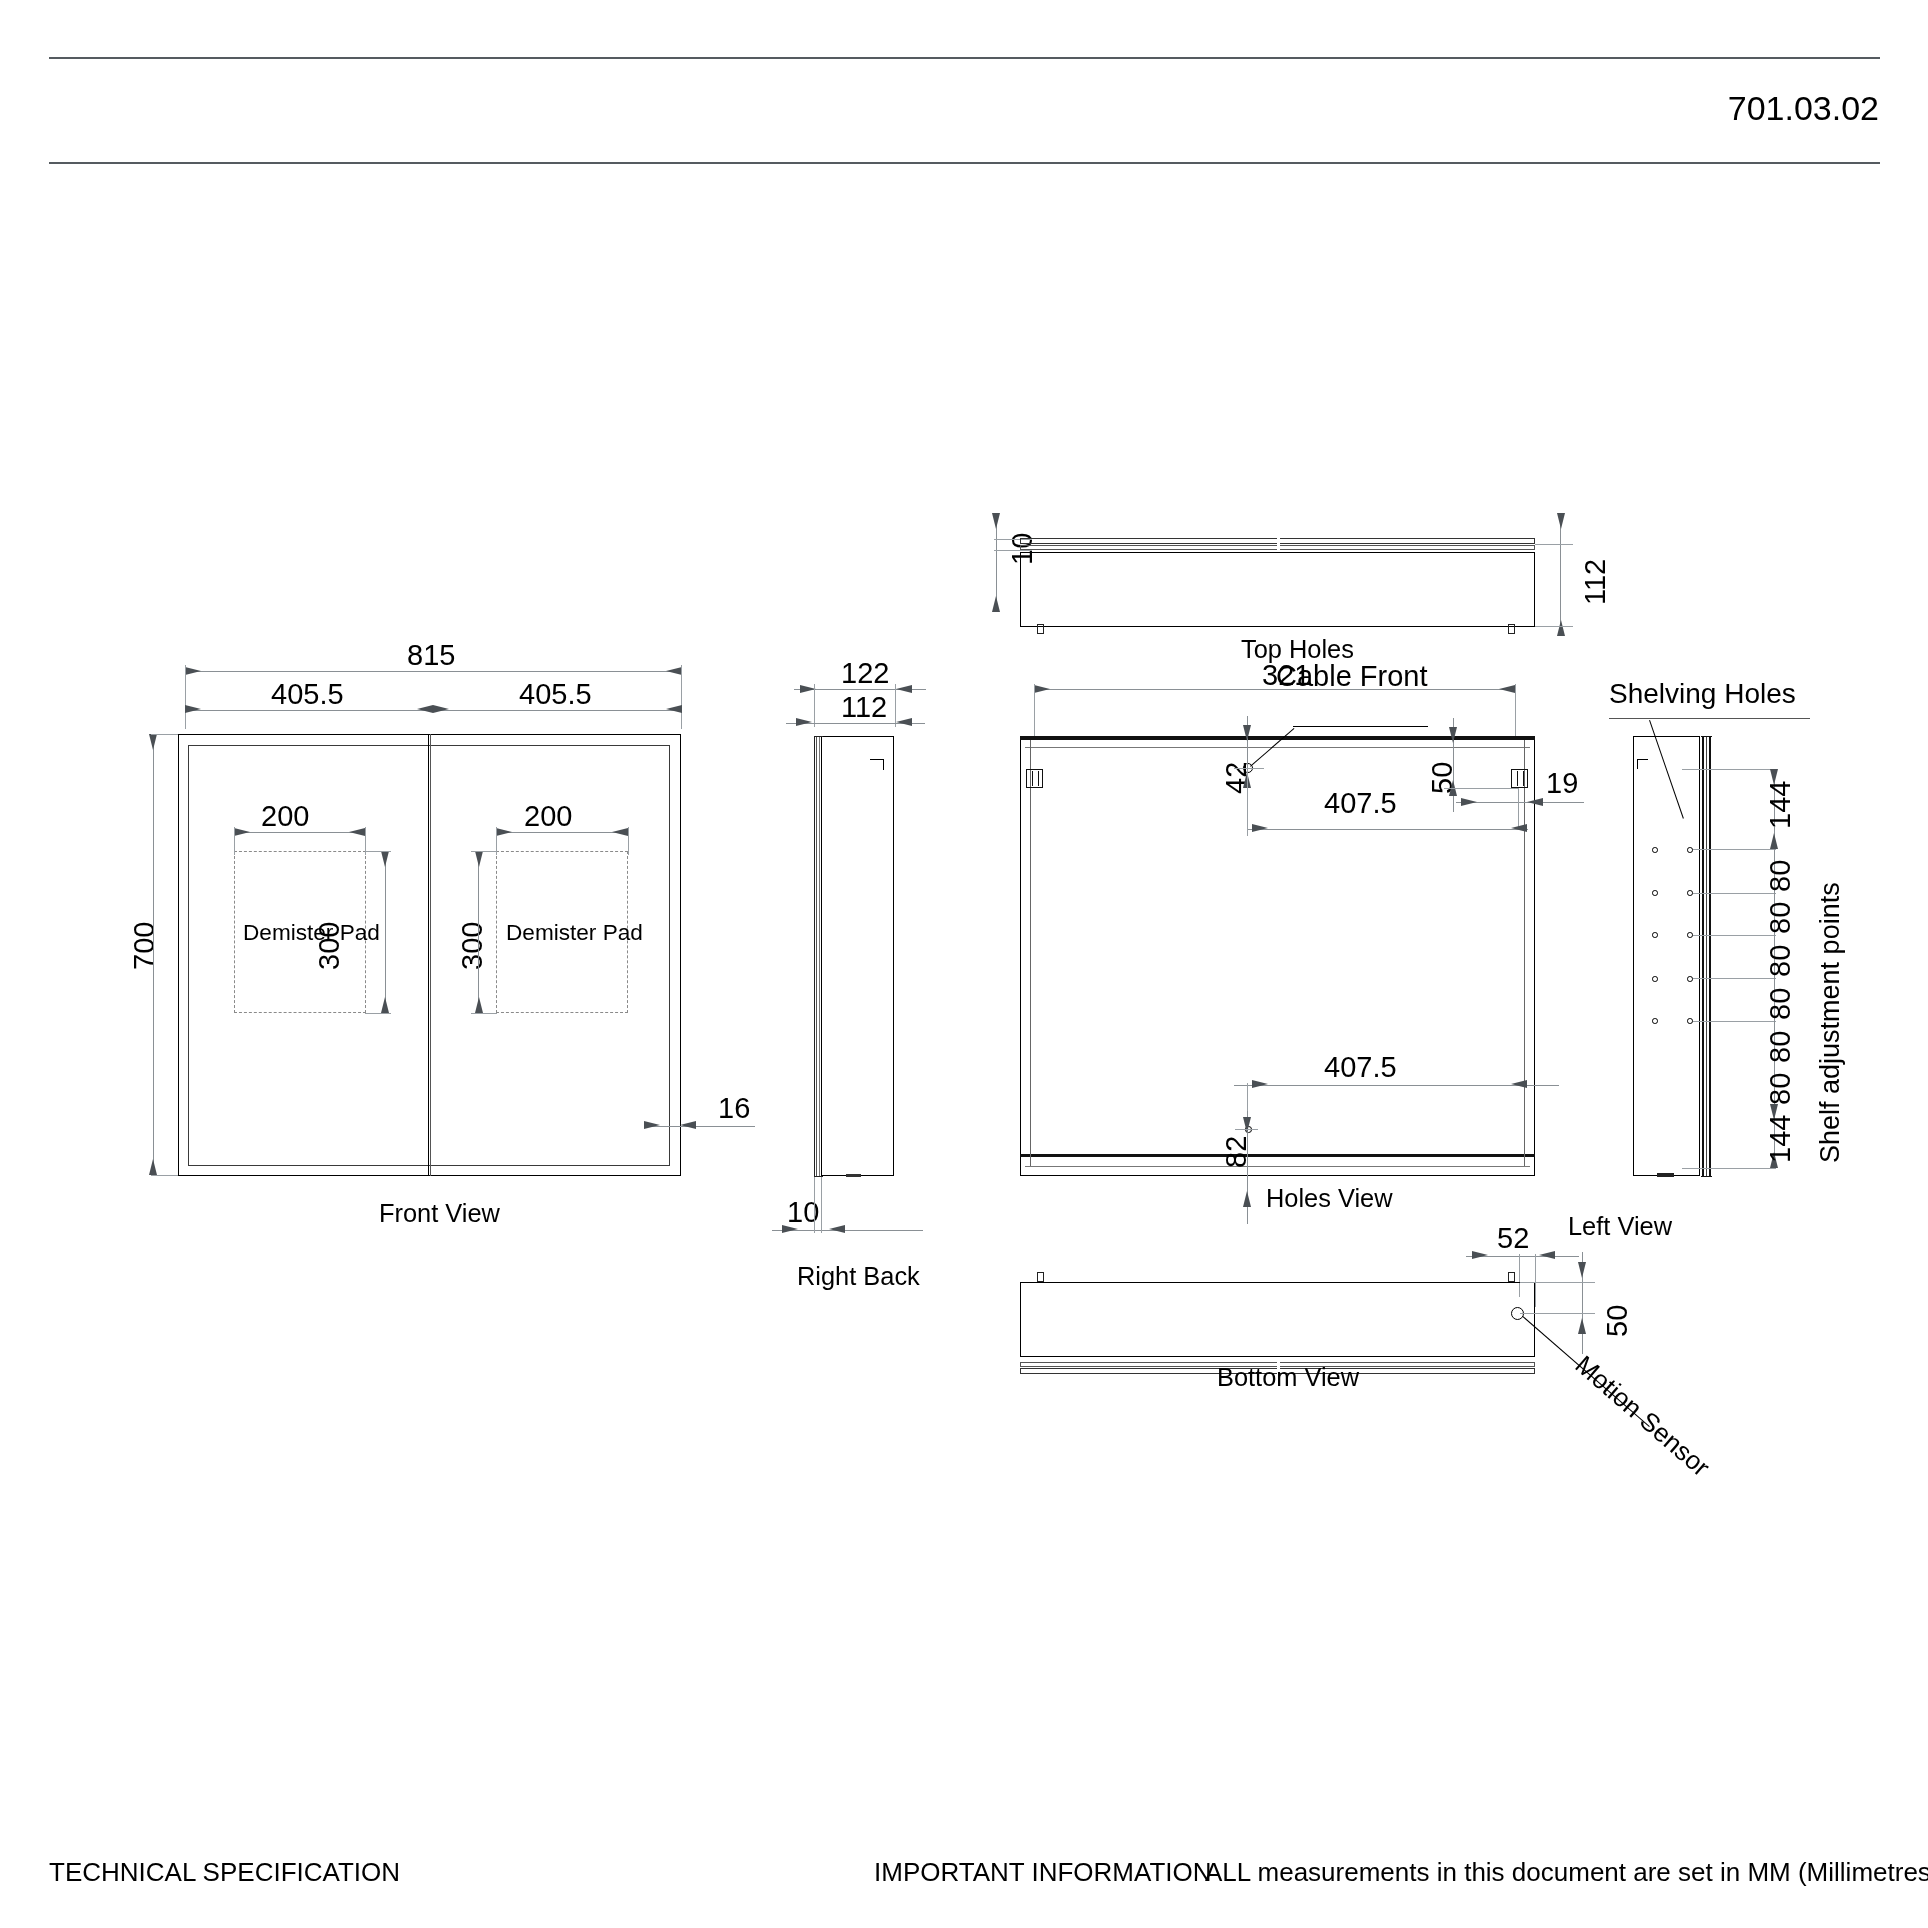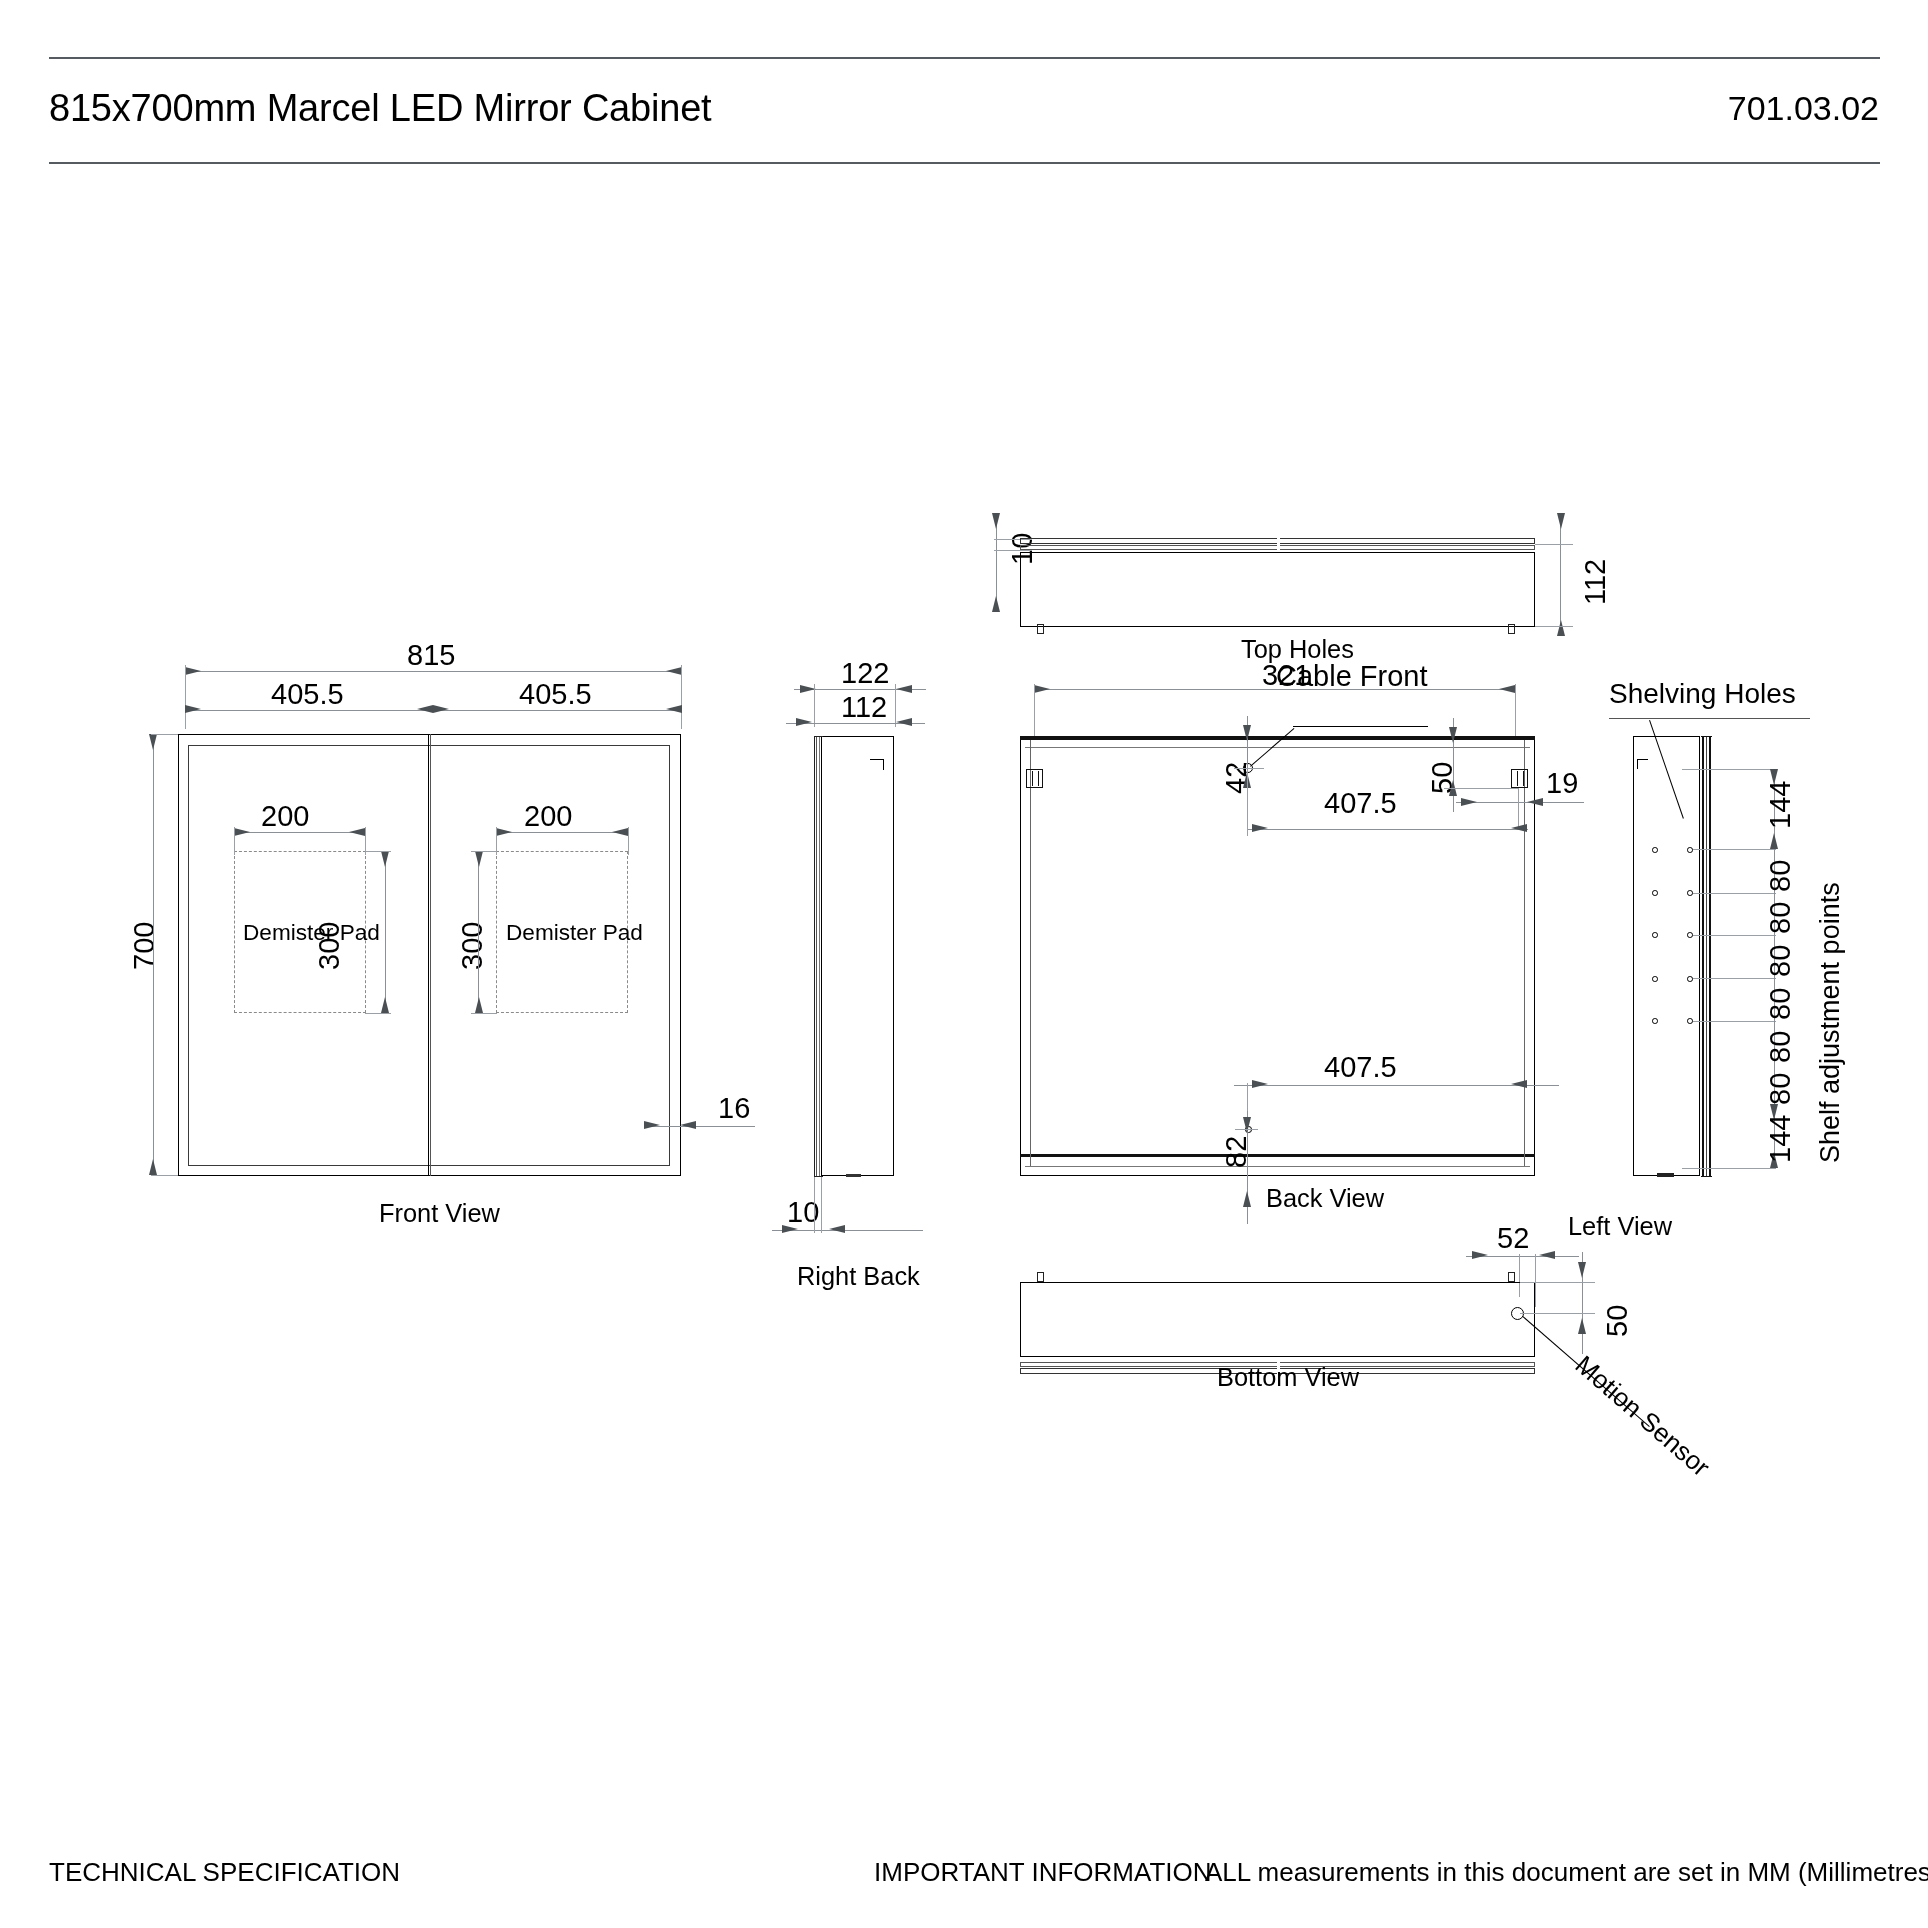--- a/index.html
+++ b/index.html
@@ -131,21 +131,20 @@
   }
   .arw-d { border-top: 16px solid #4a4f54; }
   .arw-u { border-bottom: 16px solid #4a4f54; }
 </style>
 </head>
 <body>
 
 <div id="sheet">
 
   <div class="hdr-rule" id="hdr-rule-top"></div>
-  <div id="doc-title">815x700mm Marcel LED Mirror Cabinet</div>
   <div id="doc-code">701.03.02</div>
   <div class="hdr-rule" id="hdr-rule-bot"></div>
 
   <div>
 
     <div class="dimtxt" style="left:407px; top:641px;">815</div>
     <div class="dimline dimline-h" style="left:185px; top:671px; width:497px;"></div>
     <div class="arw arw-r" style="left:185px; top:667px;"></div>
     <div class="arw arw-l" style="left:666px; top:667px;"></div>
     <div class="ext ext-v" style="left:185px; top:665px; height:64px;"></div>
@@ -339,21 +338,21 @@
     <div class="ext ext-v" style="left:1247px; top:1083px; height:53px;"></div>
 
     <div class="hole" style="left:1245px; top:1126px; width:6.6px; height:6.6px;"></div>
 
     <div class="dimtxt rot90" style="left:1222px; top:1168px;">82</div>
     <div class="dimline dimline-v" style="left:1247px; top:1111px; width:0.9px; height:113px;"></div>
     <div class="arw-v arw-d" style="left:1243px; top:1117px;"></div>
     <div class="arw-v arw-u" style="left:1243px; top:1191px;"></div>
     <div class="ext ext-h" style="left:1235px; top:1129px; width:22.6px;"></div>
 
-    <div class="viewlabel" style="left:1266px; top:1184px;">Back View</div>
+    <div class="viewlabel" style="left:1266px; top:1184px;">Holes View</div>
   </div>
 
   <div>
     <div class="dimtxt sm" style="left:1609px; top:680px; font-size:28px;">Shelving Holes</div>
     <div class="ln ln-h" style="left:1609px; top:718px; width:201px; background:#555;"></div>
     <div class="leader" style="left:1650px; top:720px; width:104px; transform:rotate(71deg);"></div>
 
     <div class="rect" style="left:1633px; top:736px; width:67px; height:440px;"></div>
 
     <div class="ln ln-v" style="left:1702px; top:736px; height:440px; background:#111; width:1.9px;"></div>

